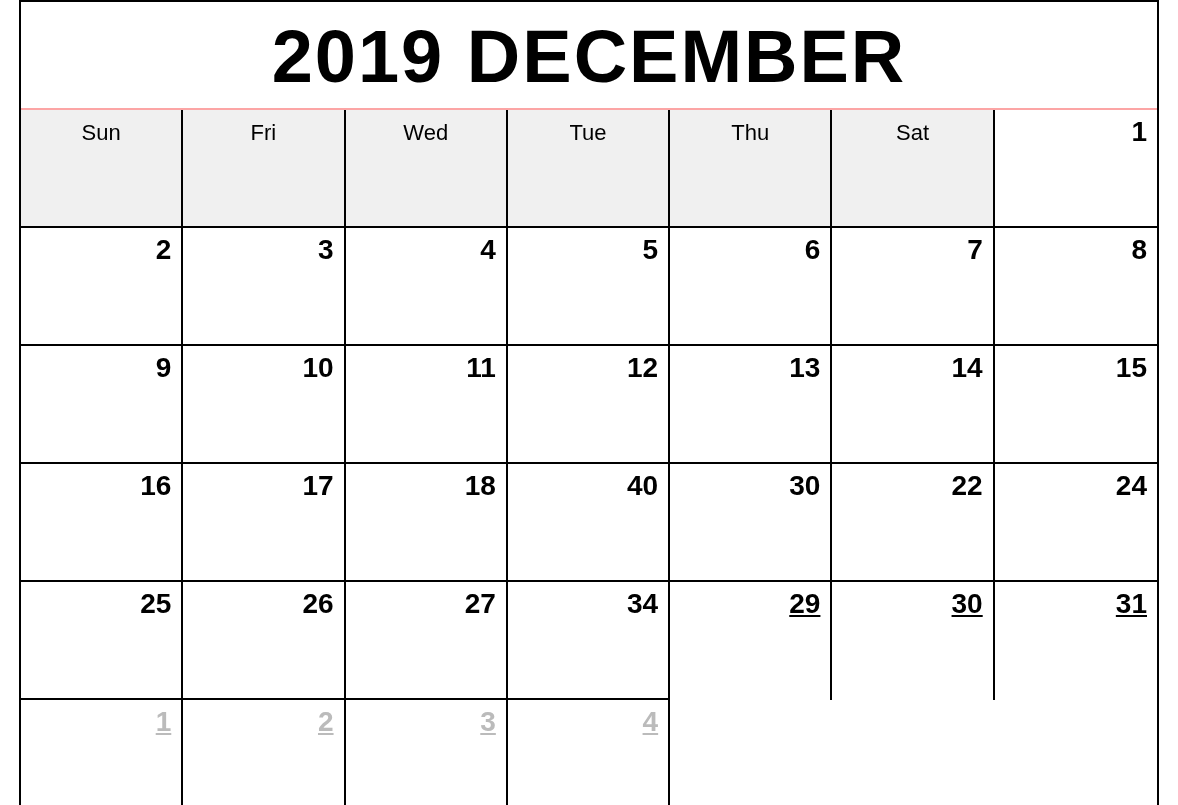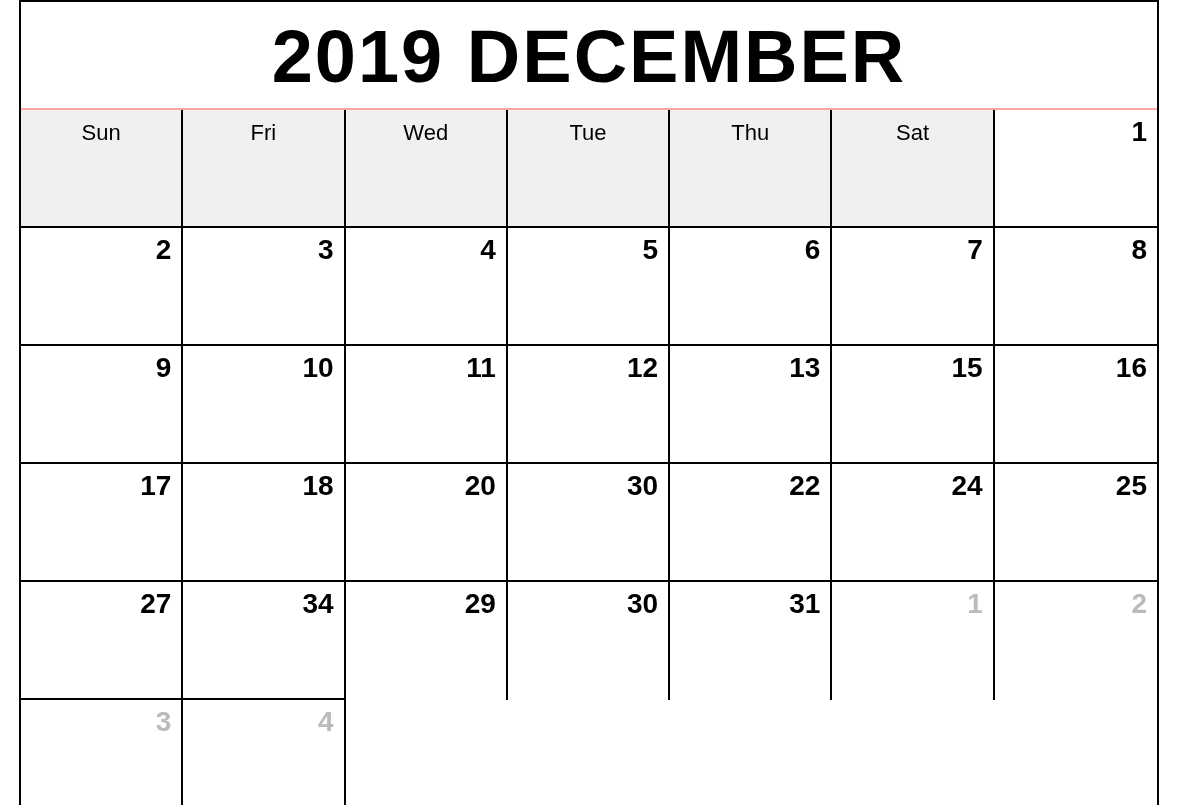--- a/index.html
+++ b/index.html
@@ -70,20 +70,21 @@
       font-weight: 700;
       color: #000;
     }
 
     .day-cell:nth-child(7n) {
       border-right: none;
     }
 
     .day-cell.last-row {
       border-bottom: none;
+      text-decoration: underline;
     }
 
     .day-cell.overflow {
       color: #bbb;
     }
 
     .day-cell .day-num {
       display: block;
       text-align: right;
     }
@@ -135,45 +136,51 @@
       <div class="day-cell">
         <span class="day-num">11</span>
       </div>
       <div class="day-cell">
         <span class="day-num">12</span>
       </div>
       <div class="day-cell">
         <span class="day-num">13</span>
       </div>
       <div class="day-cell">
+        <span class="day-num">14</span>
+      </div>
+      <div class="day-cell">
         <span class="day-num">15</span>
       </div>
       <div class="day-cell">
         <span class="day-num">16</span>
       </div>
       <div class="day-cell">
         <span class="day-num">17</span>
       </div>
       <div class="day-cell">
         <span class="day-num">18</span>
       </div>
       <div class="day-cell">
-        <span class="day-num">20</span>
+        <span class="day-num">40</span>
       </div>
       <div class="day-cell">
         <span class="day-num">30</span>
       </div>
       <div class="day-cell">
         <span class="day-num">22</span>
       </div>
       <div class="day-cell">
         <span class="day-num">24</span>
       </div>
       <div class="day-cell">
         <span class="day-num">25</span>
+      </div>
+      <div class="day-cell">
+        <span class="day-num">26</span>
       </div>
       <div class="day-cell">
         <span class="day-num">27</span>
       </div>
       <div class="day-cell">
         <span class="day-num">34</span>
       </div>
       <div class="day-cell last-row">
         <span class="day-num">29</span>
       </div>

